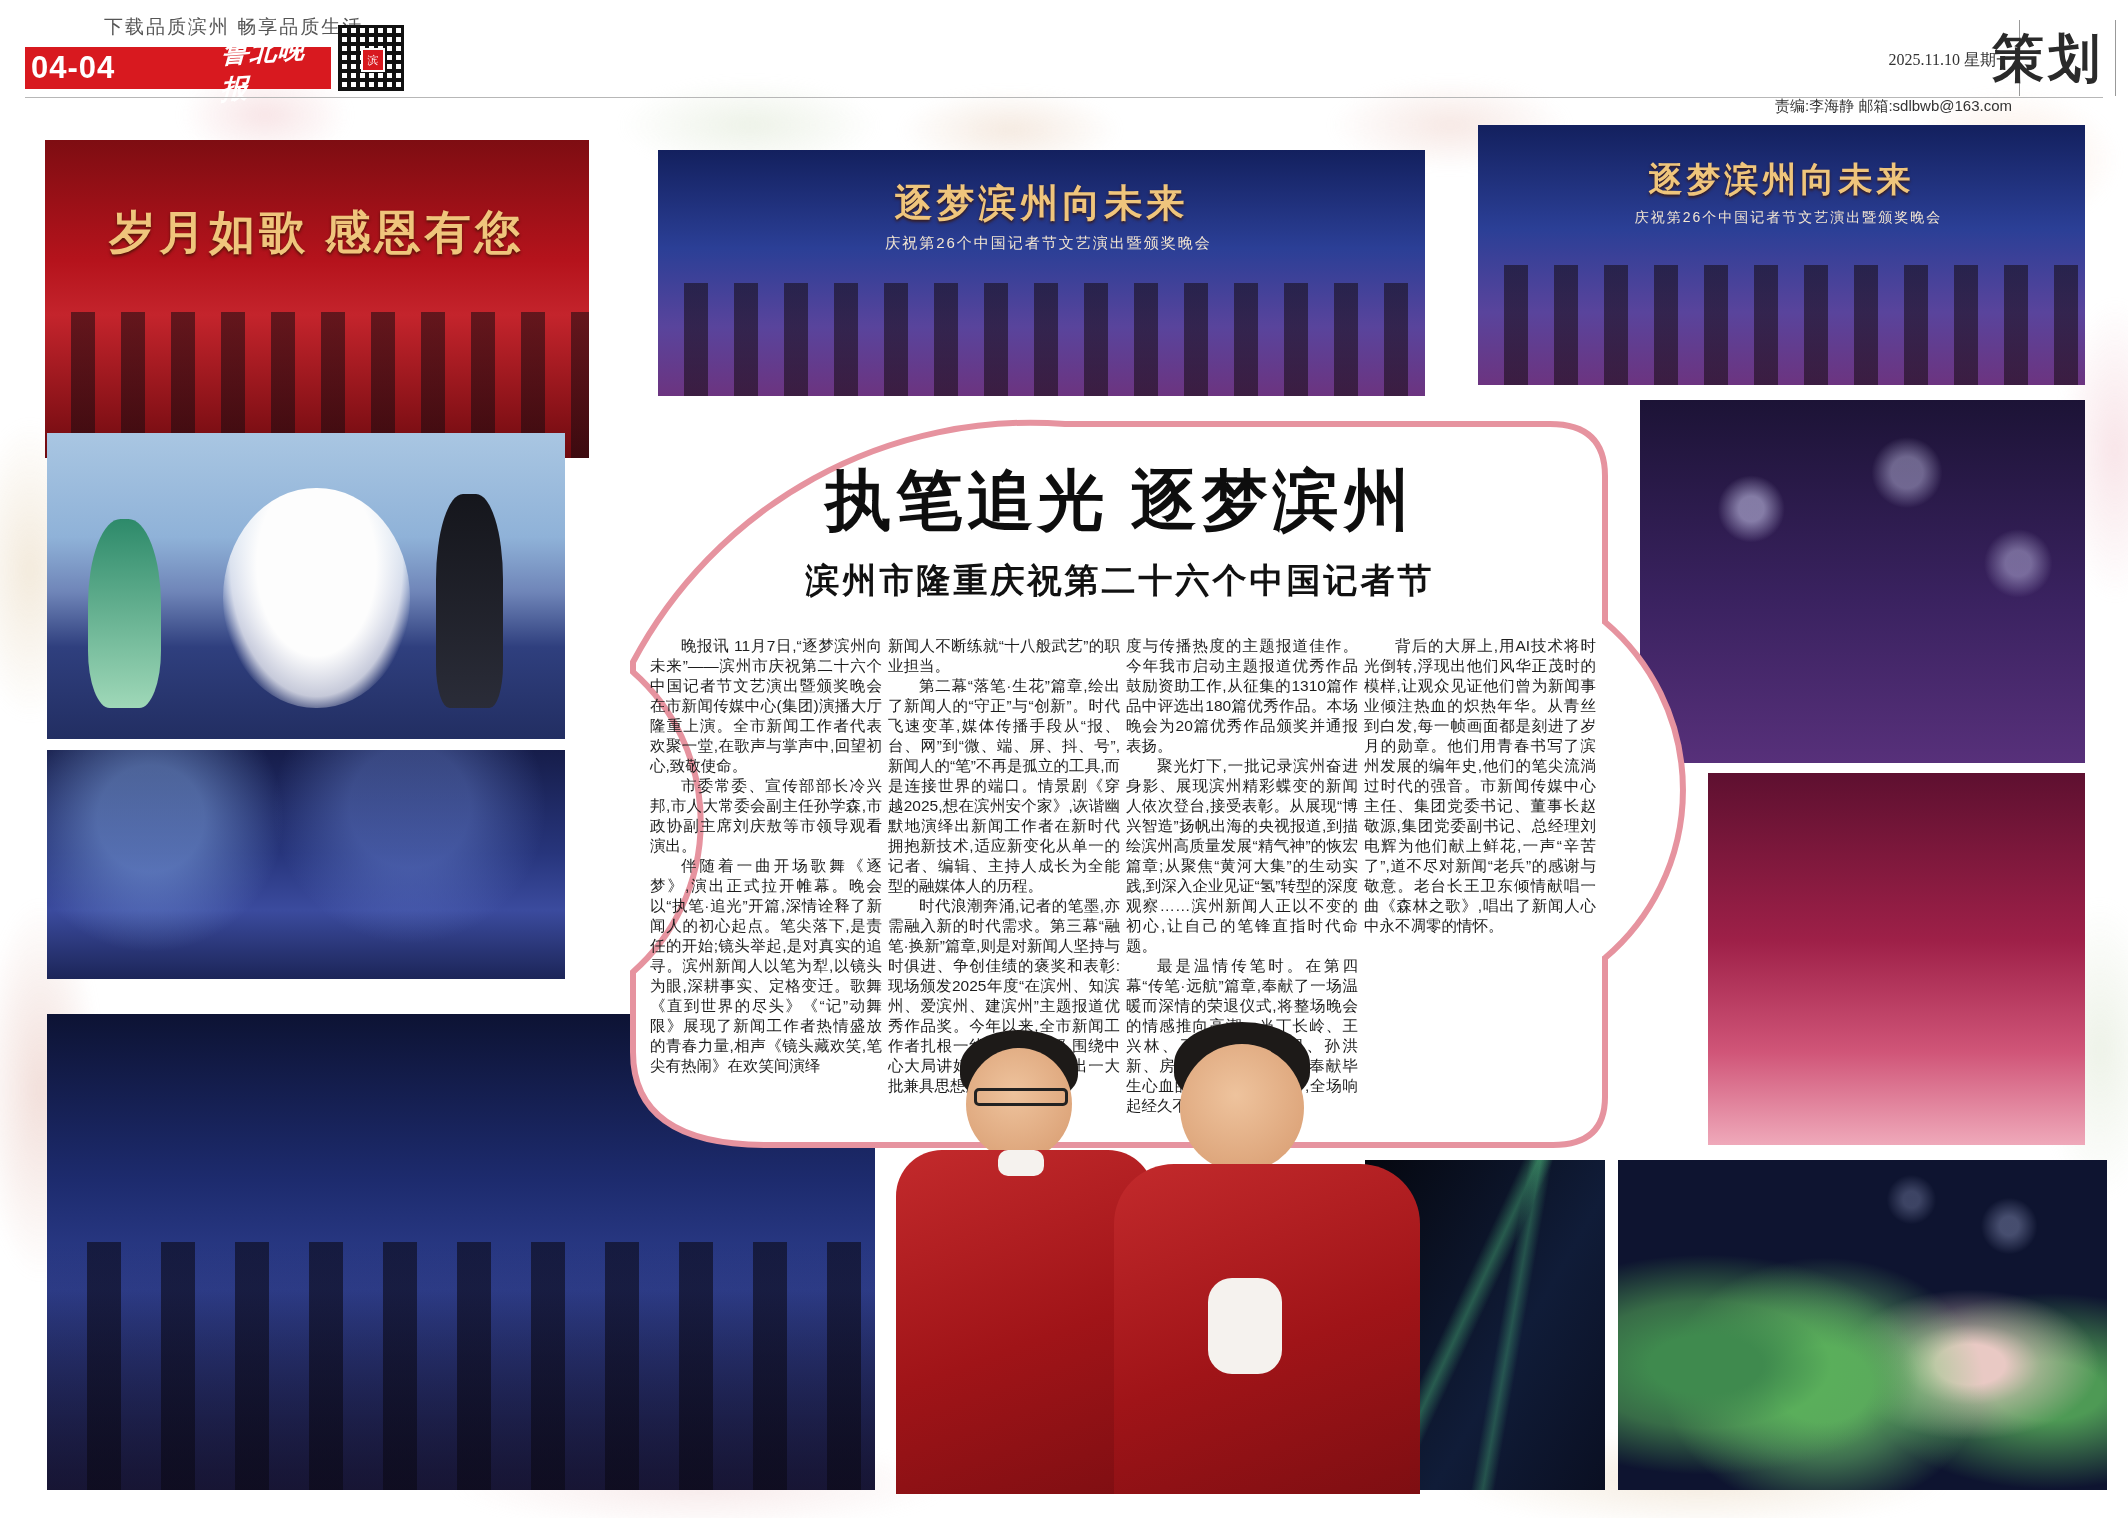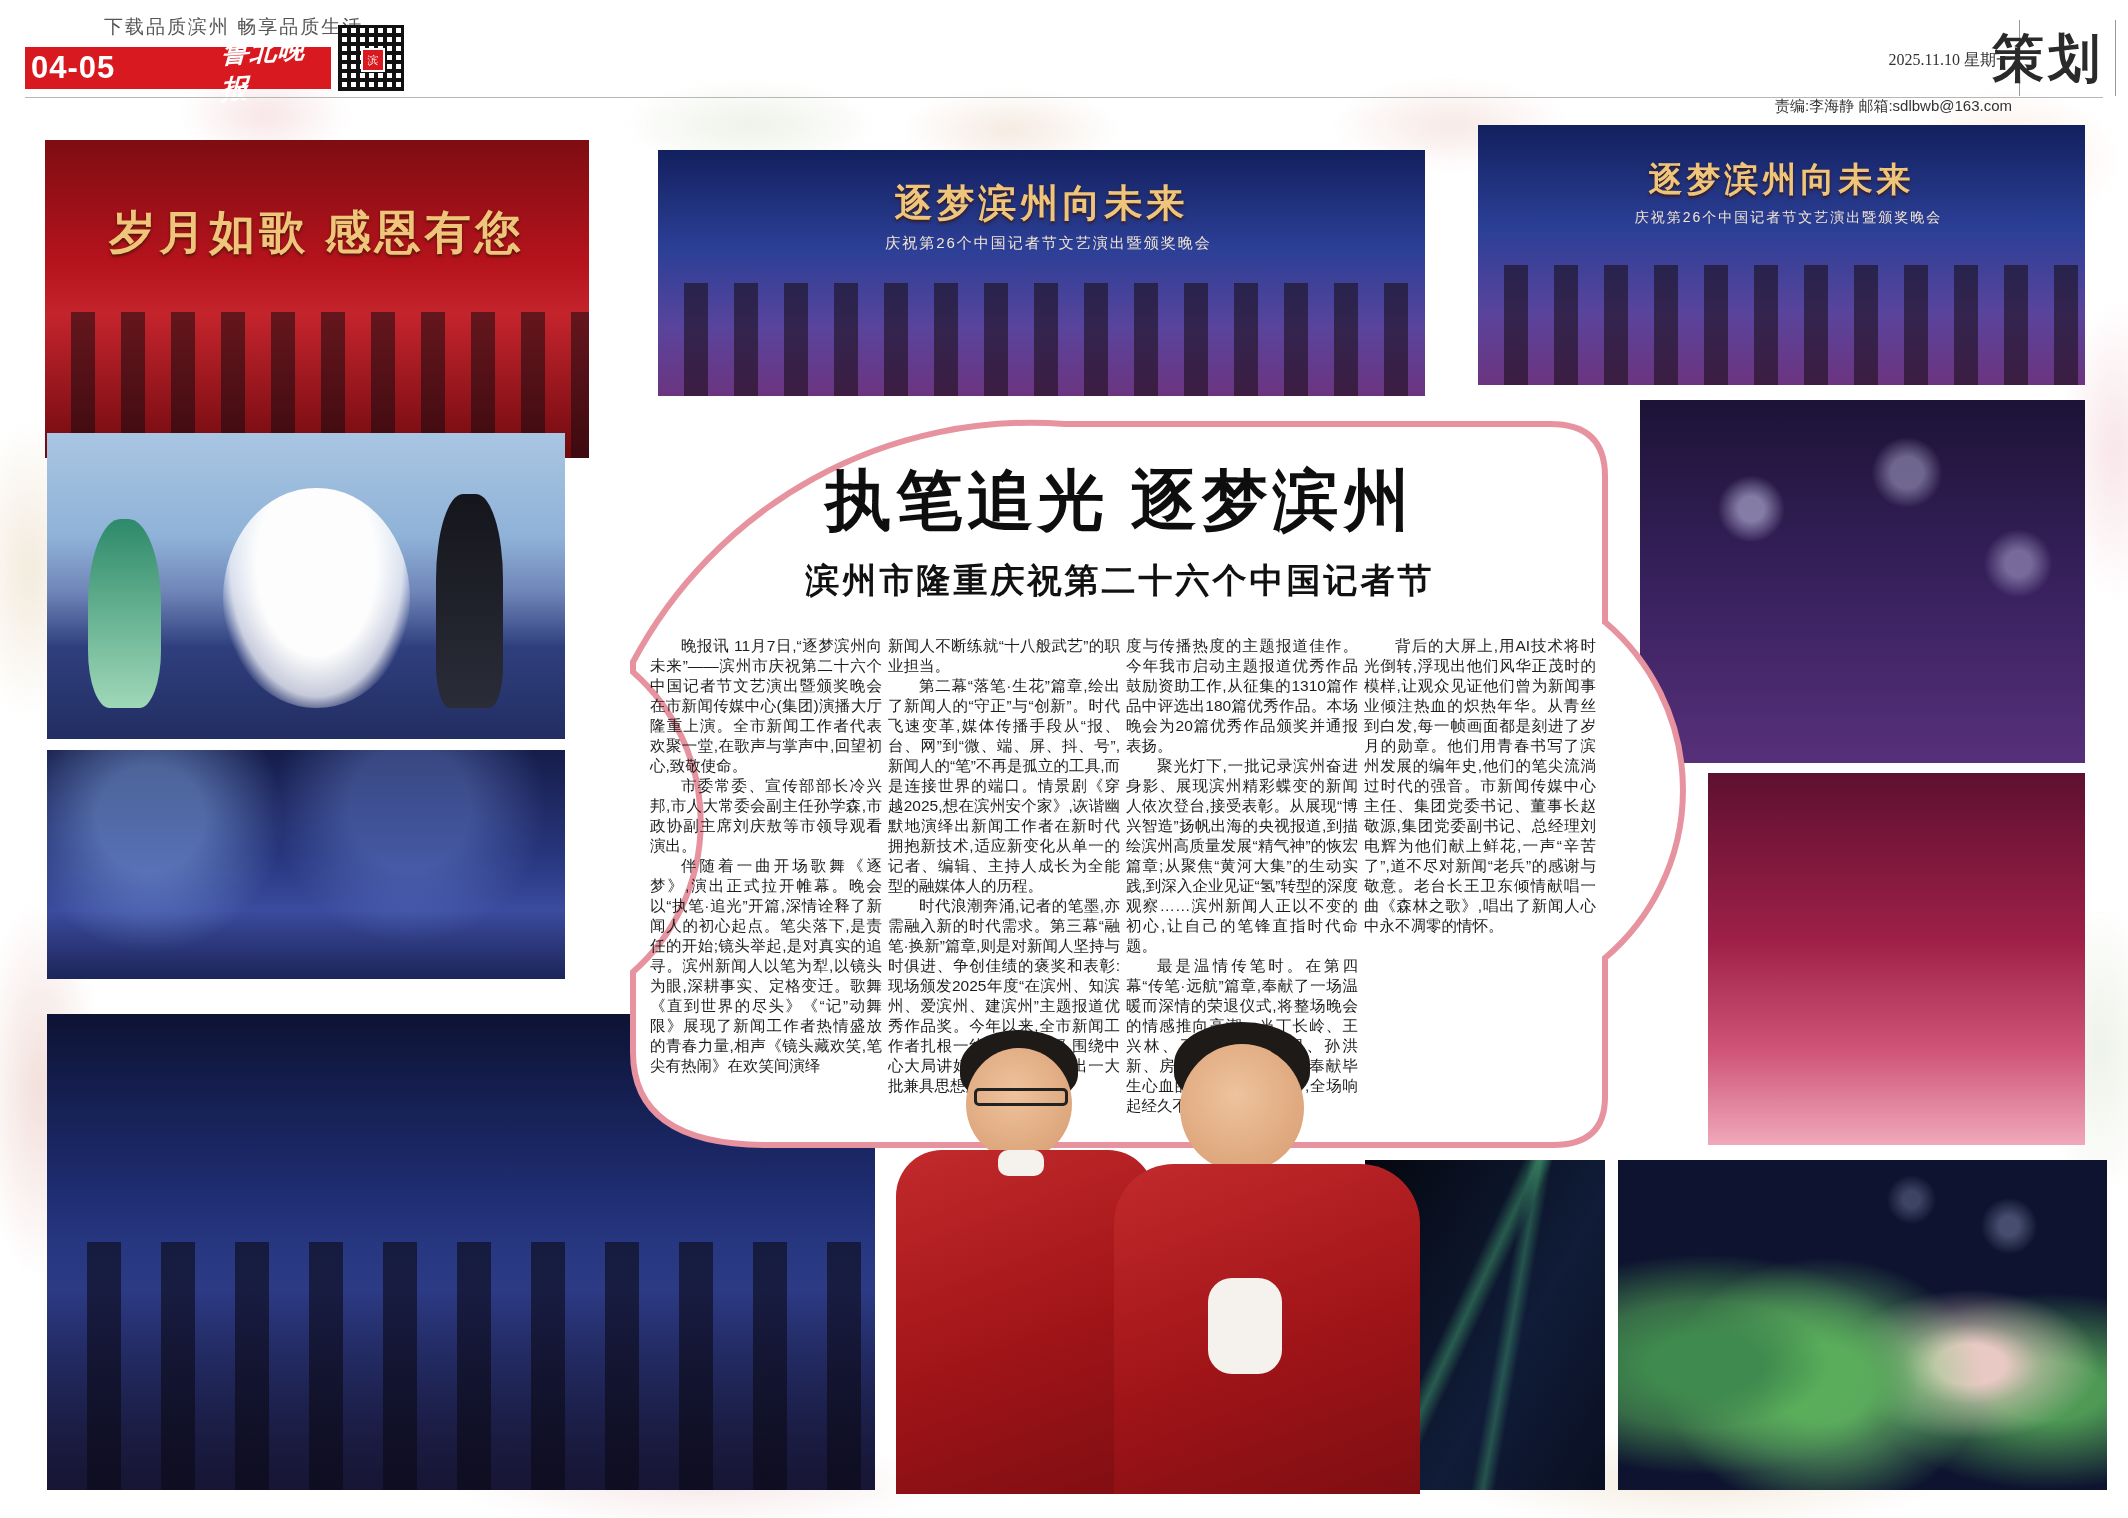--- a/index.html
+++ b/index.html
@@ -97,21 +97,21 @@
 <div class="blob" style="left:1900px;top:90px;width:220px;height:140px;background:radial-gradient(closest-side,#f6d9c6,transparent);"></div>
 <div class="blob" style="left:-30px;top:420px;width:120px;height:300px;background:radial-gradient(closest-side,#e9d9bf,transparent);"></div>
 <div class="blob" style="left:-20px;top:900px;width:120px;height:380px;background:radial-gradient(closest-side,#e7c4bb,transparent);"></div>
 <div class="blob" style="left:2060px;top:300px;width:110px;height:300px;background:radial-gradient(closest-side,#f3cfd6,transparent);"></div>
 <div class="blob" style="left:2040px;top:900px;width:120px;height:300px;background:radial-gradient(closest-side,#dfe8d5,transparent);"></div>
 <div class="blob" style="left:450px;top:1440px;width:500px;height:90px;background:radial-gradient(closest-side,#f0d8d8,transparent);"></div>
 <div class="blob" style="left:1450px;top:1430px;width:500px;height:100px;background:radial-gradient(closest-side,#ead9c2,transparent);"></div>
 
 <div class="abs" id="tagline">下载品质滨州 畅享品质生活</div>
 <div class="abs" id="pagebox">
-  <span id="pageno">04-05</span>
+  <span id="pageno">04-04</span>
 </div>
 <div class="abs" id="masthead">
   <span>鲁北晚报</span>
 </div>
 <div id="qr">
   <div class="qr-center">滨</div>
 </div>
 <div class="abs" id="dateline">2025.11.10 星期一</div>
 <div class="abs" id="editorline">责编:李海静 邮箱:sdlbwb@163.com</div>
 <div class="abs vbar" style="right:108px;"></div>

